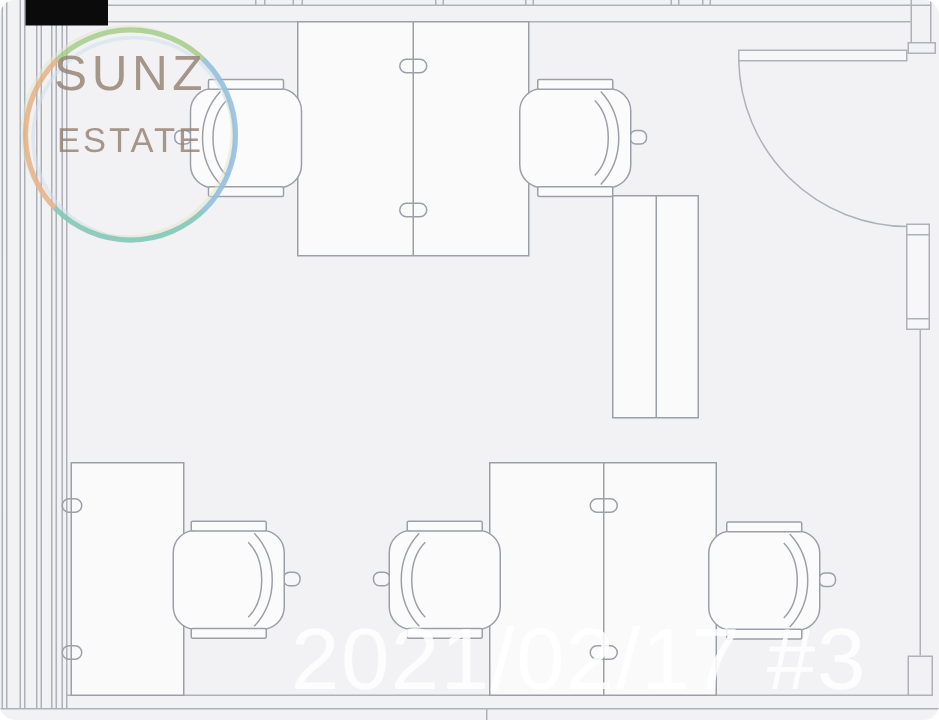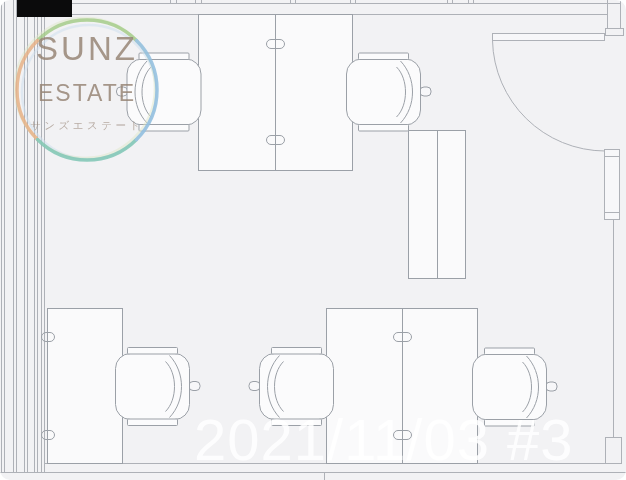--- a/index.html
+++ b/index.html
@@ -129,19 +129,18 @@
       <g fill="none" stroke-width="3.5" stroke-linecap="round" opacity="0.85">
         <path d="M 124.5 25.5 A 70 70 0 0 0 25.5 25.5" stroke="#a6cd8b"></path>
         <path d="M 25.5 25.5 A 70 70 0 0 0 25.5 124.5" stroke="#e7b287"></path>
         <path d="M 25.5 124.5 A 70 70 0 0 0 124.5 124.5" stroke="#7fc6b4"></path>
         <path d="M 124.5 124.5 A 70 70 0 0 0 124.5 25.5" stroke="#90bede"></path>
       </g>
     </svg>
     <div class="logo-text">
       <div class="logo-line1">SUNZ</div>
       <div class="logo-line2">ESTATE</div>
-      <div class="logo-sub">サンズエステート</div>
     </div>
   </div>
 
-  <div class="date-stamp">2021/11/03 #3</div>
+  <div class="date-stamp">2021/02/17 #3</div>
 
 </div>
 
 </body></html>

